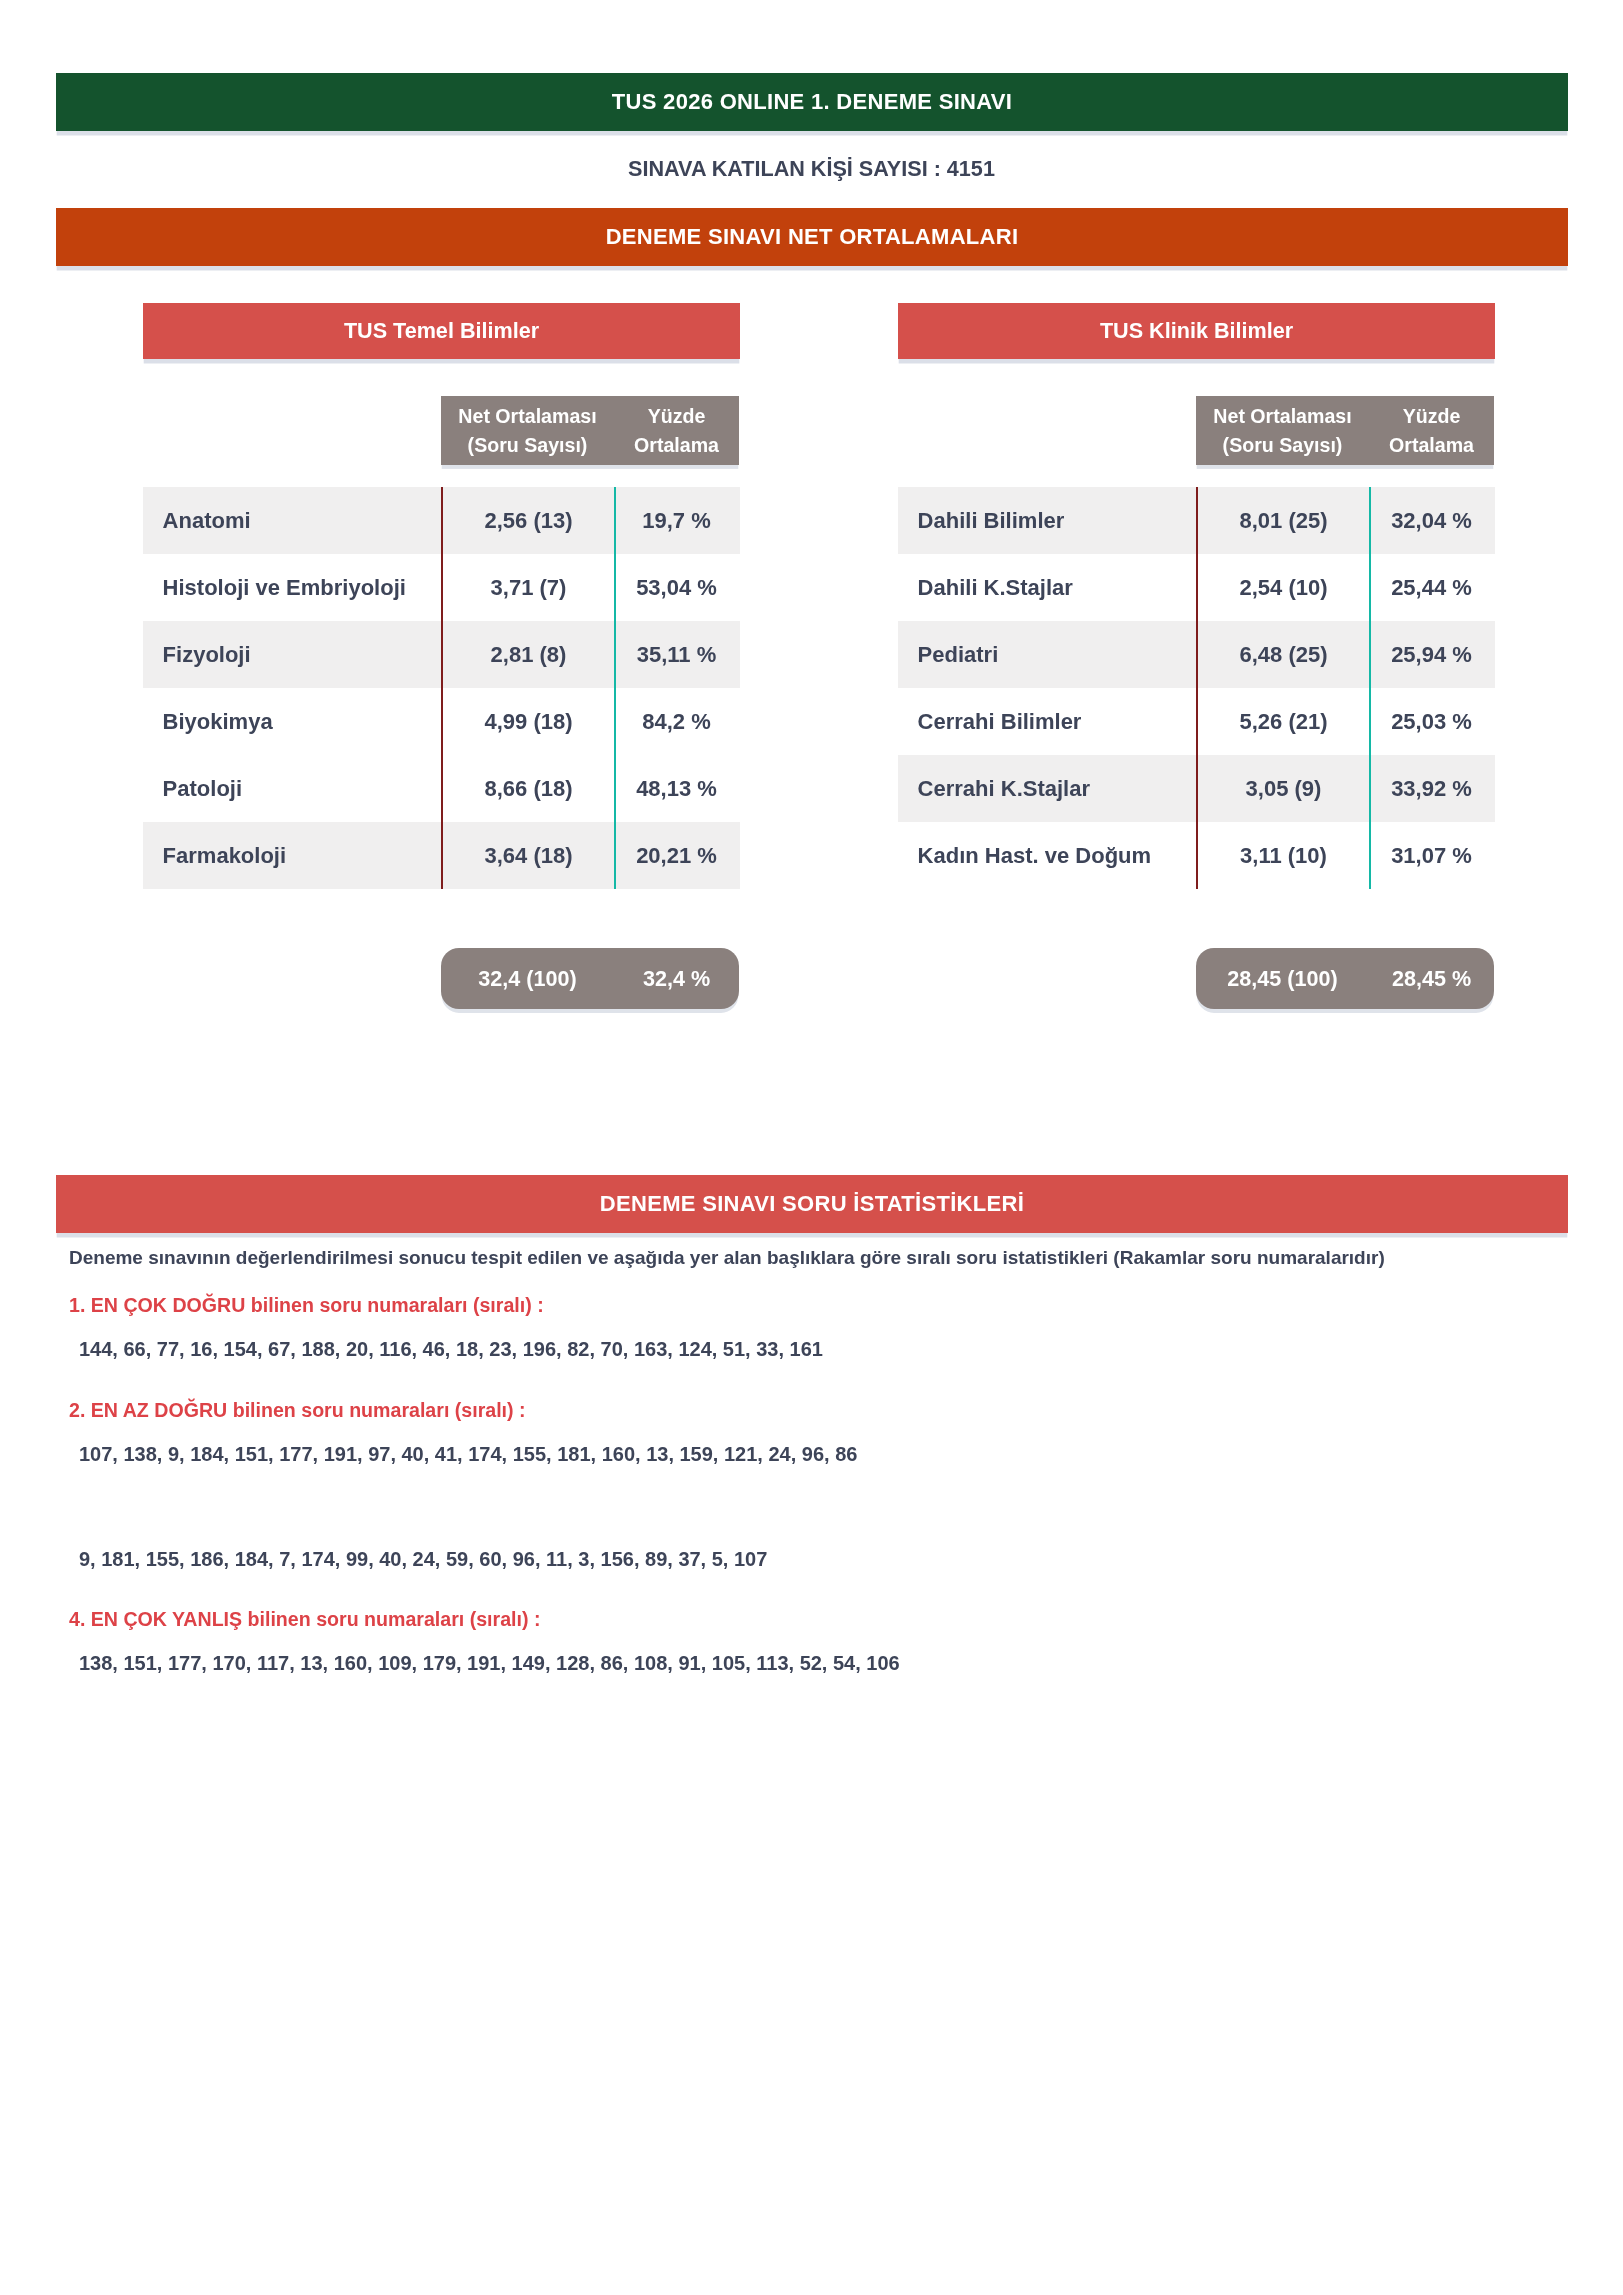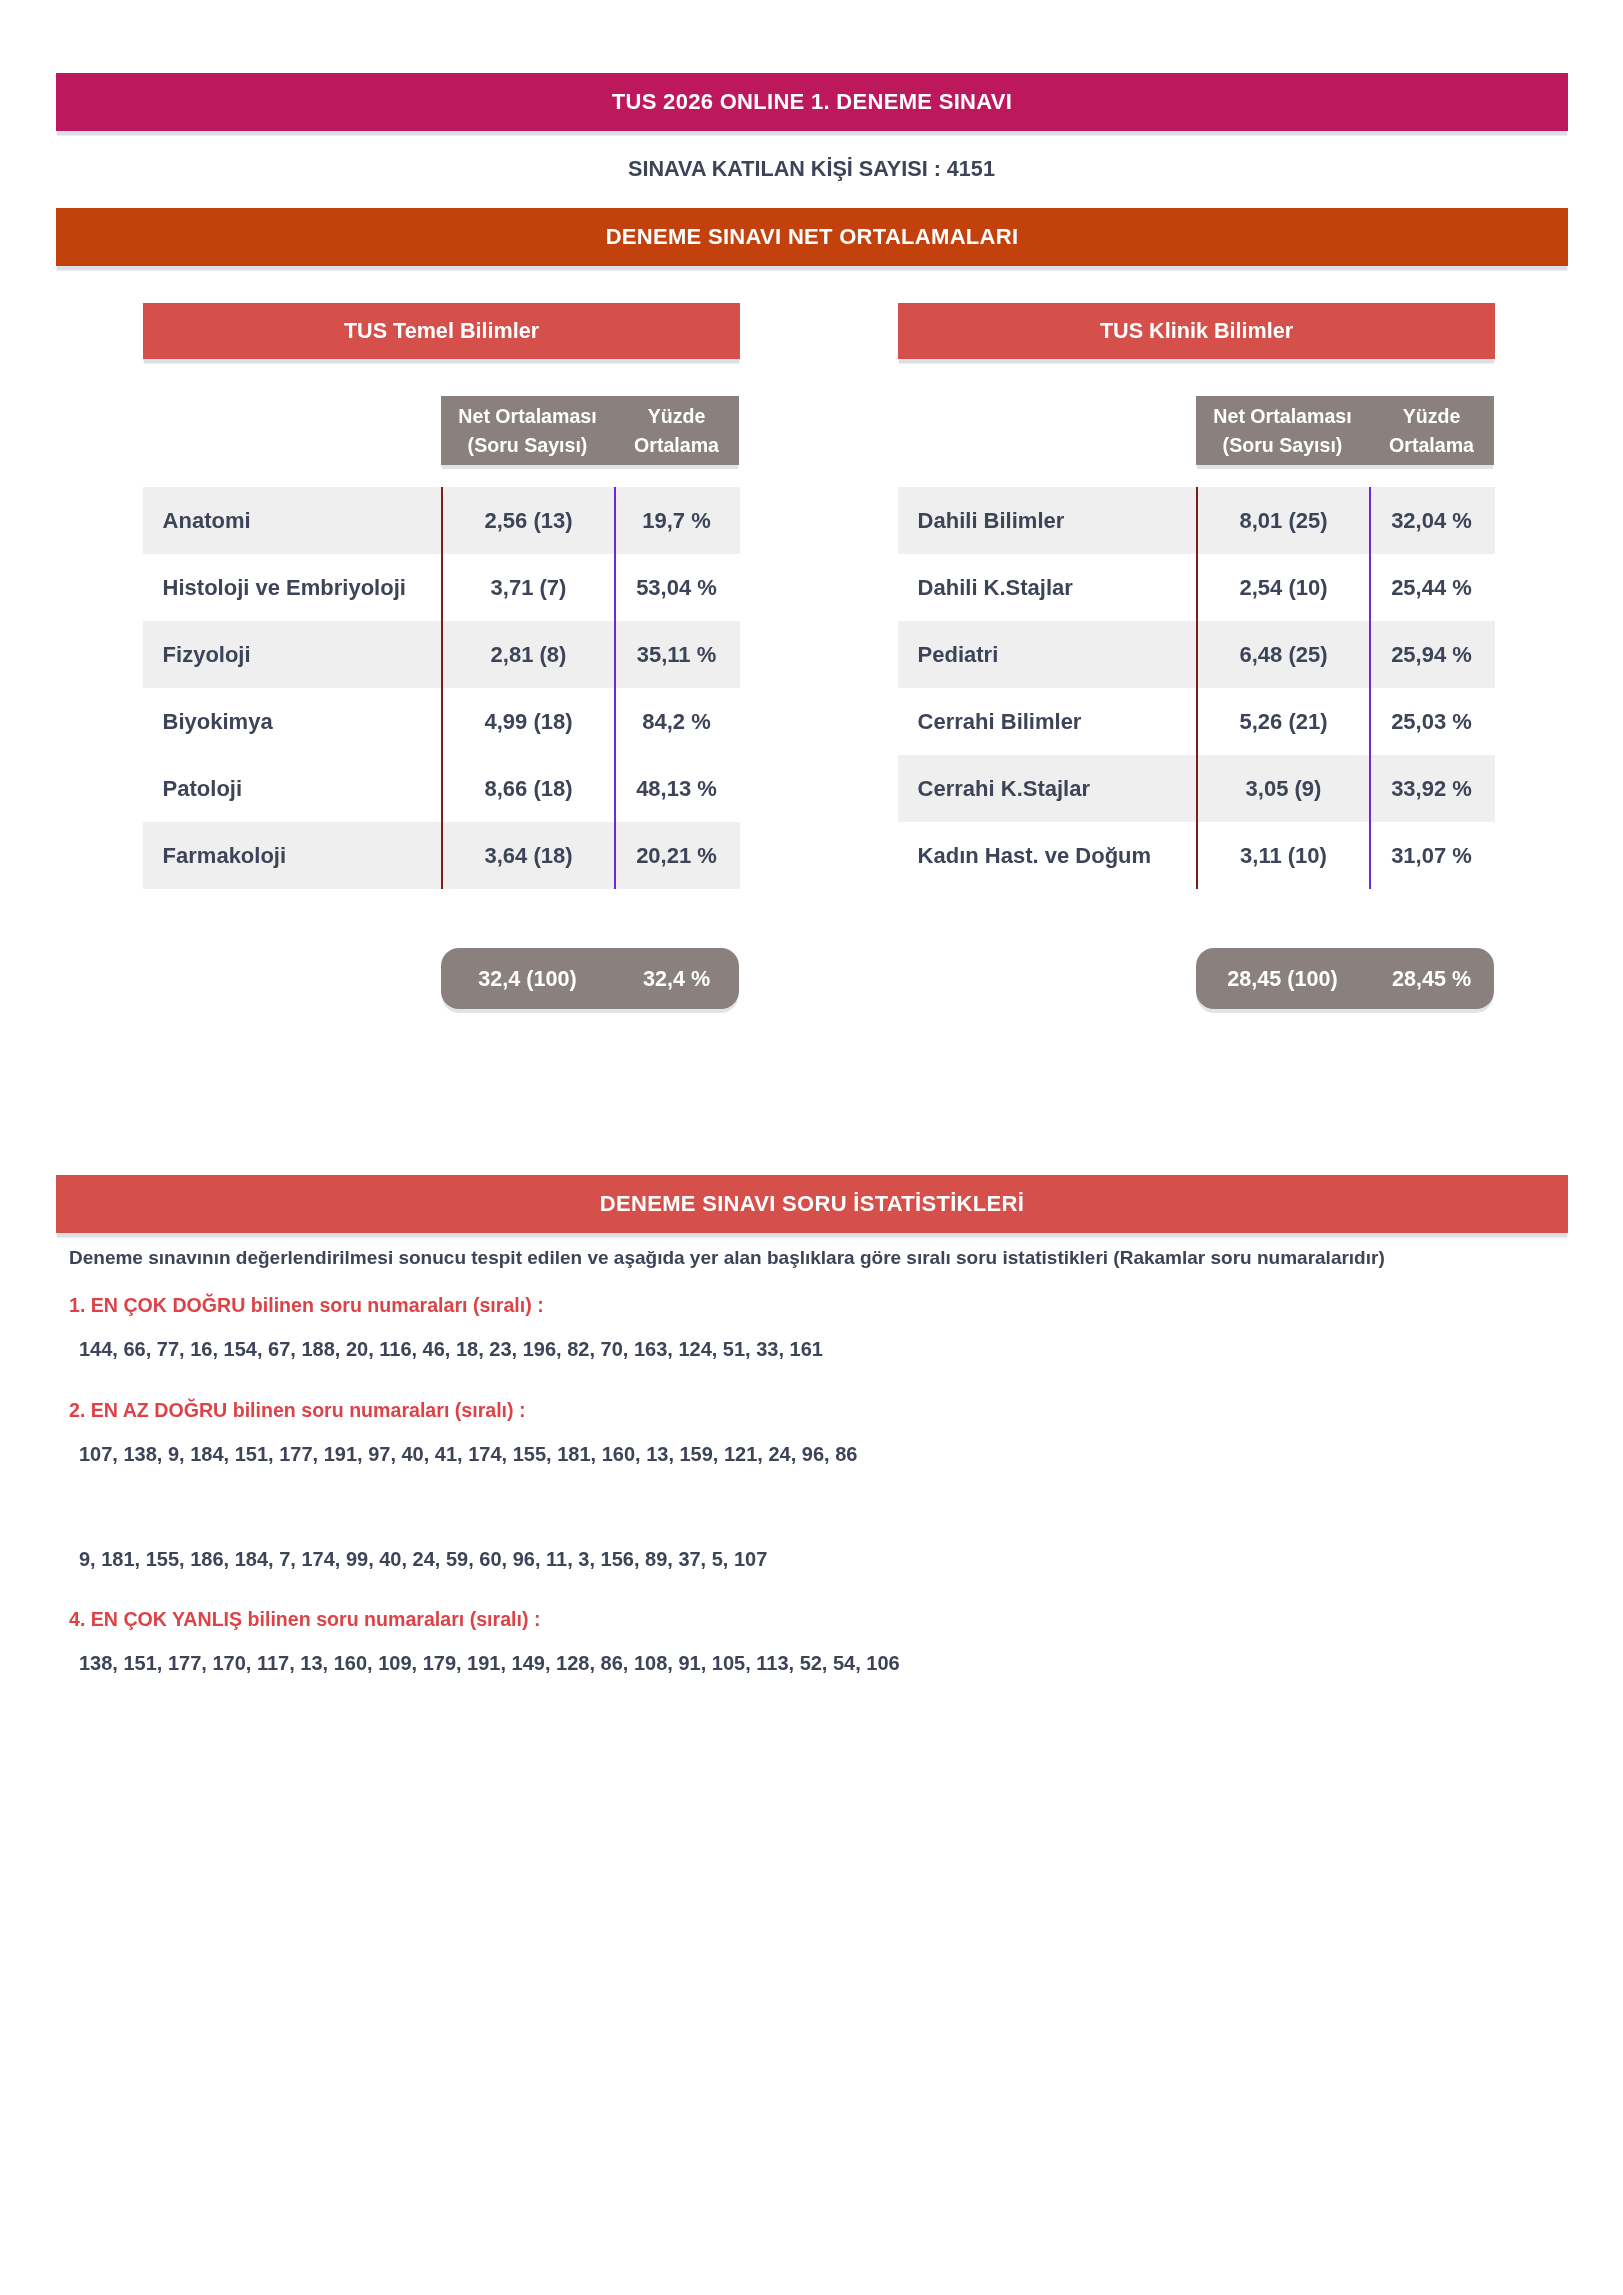--- a/index.html
+++ b/index.html
@@ -7,21 +7,21 @@
     position:relative;width:1623px;height:2295px;background:#ffffff;overflow:hidden;
     font-family:"Liberation Sans",sans-serif;color:#3D4458;
   }
   
   .banner{
     position:absolute;left:56px;width:1512px;height:58px;
     display:flex;align-items:center;justify-content:center;
     color:#ffffff;font-weight:bold;font-size:22px;letter-spacing:0.3px;
     box-shadow:0 5.2px 0 -0.7px #DBDFE8;
   }
-  .banner.maroon{background:#be185d;top:73px;}
+  .banner.maroon{background:#14532d;top:73px;}
   .banner.red2{background:#c2410c;top:208px;}
   .banner.red3{background:#D5504B;top:1175px;}
   .subtitle{
     position:absolute;left:0;top:152px;width:1623px;height:33px;
     display:flex;align-items:center;justify-content:center;
     font-weight:bold;font-size:21.6px;color:#3D4458;
   }
   
   .nettable{position:absolute;top:303px;width:597px;}
   .nettable.left{left:143px;}
@@ -40,21 +40,21 @@
   .sh-net{width:173px;}
   .sh-pct{width:125px;}
   .t-rows{margin-top:22px;}
   .t-row{
     display:flex;height:67px;align-items:center;
     font-weight:bold;font-size:22px;color:#3D4458;
   }
   .t-row.alt{background:#F0EFEF;}
   .c-subj{width:298px;box-sizing:border-box;padding-left:19.6px;}
   .c-net{width:173px;text-align:center;border-left:2px solid #7f1d1d;box-sizing:border-box;align-self:stretch;display:flex;align-items:center;justify-content:center;}
-  .c-pct{width:123px;text-align:center;border-left:2px solid #6d28d9;box-sizing:border-box;align-self:stretch;display:flex;align-items:center;justify-content:center;}
+  .c-pct{width:123px;text-align:center;border-left:2px solid #14b8a6;box-sizing:border-box;align-self:stretch;display:flex;align-items:center;justify-content:center;}
   .t-footer{
     margin-left:298px;margin-top:59px;width:298px;height:61px;
     background:#8A807D;color:#ffffff;font-weight:bold;font-size:21.6px;
     display:flex;align-items:center;box-shadow:0 4.6px 0 -0.7px #DFE3EA;border-radius:18px;
   }
   .t-footer .f-net{width:173px;text-align:center;}
   .t-footer .f-pct{width:125px;text-align:center;}
   
   .stats-desc{
     position:absolute;left:69px;top:1247px;width:1505px;

